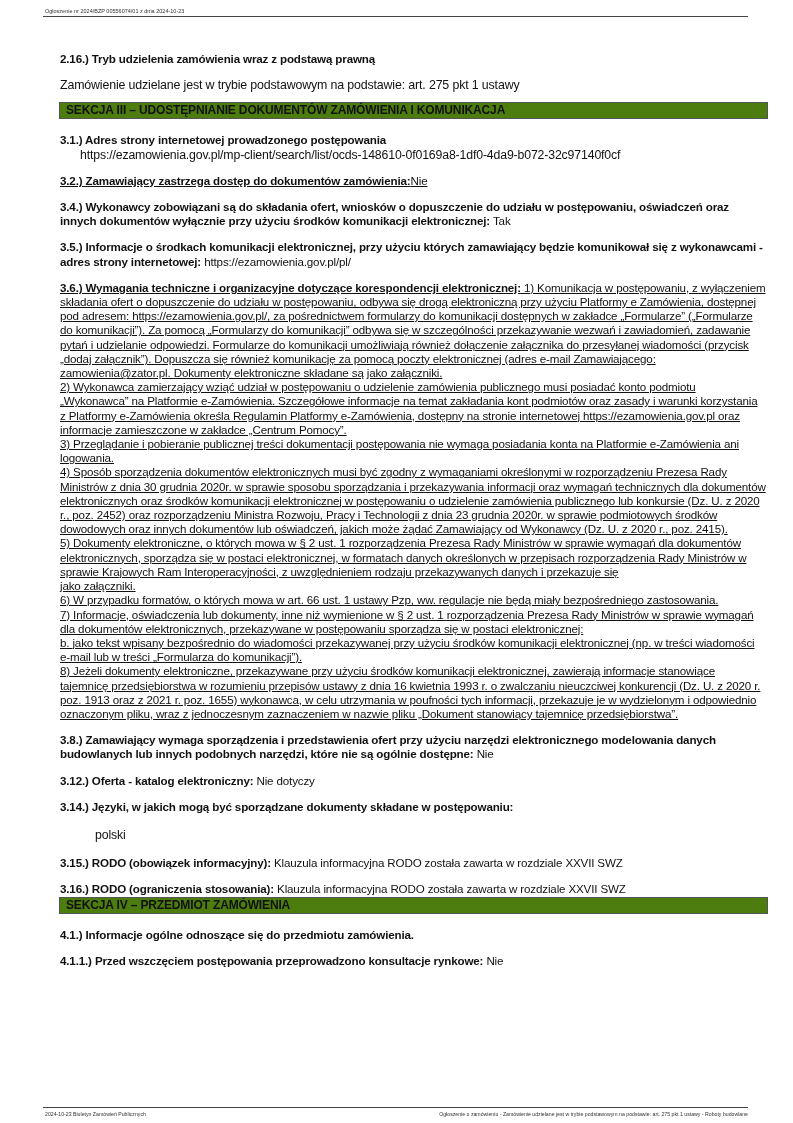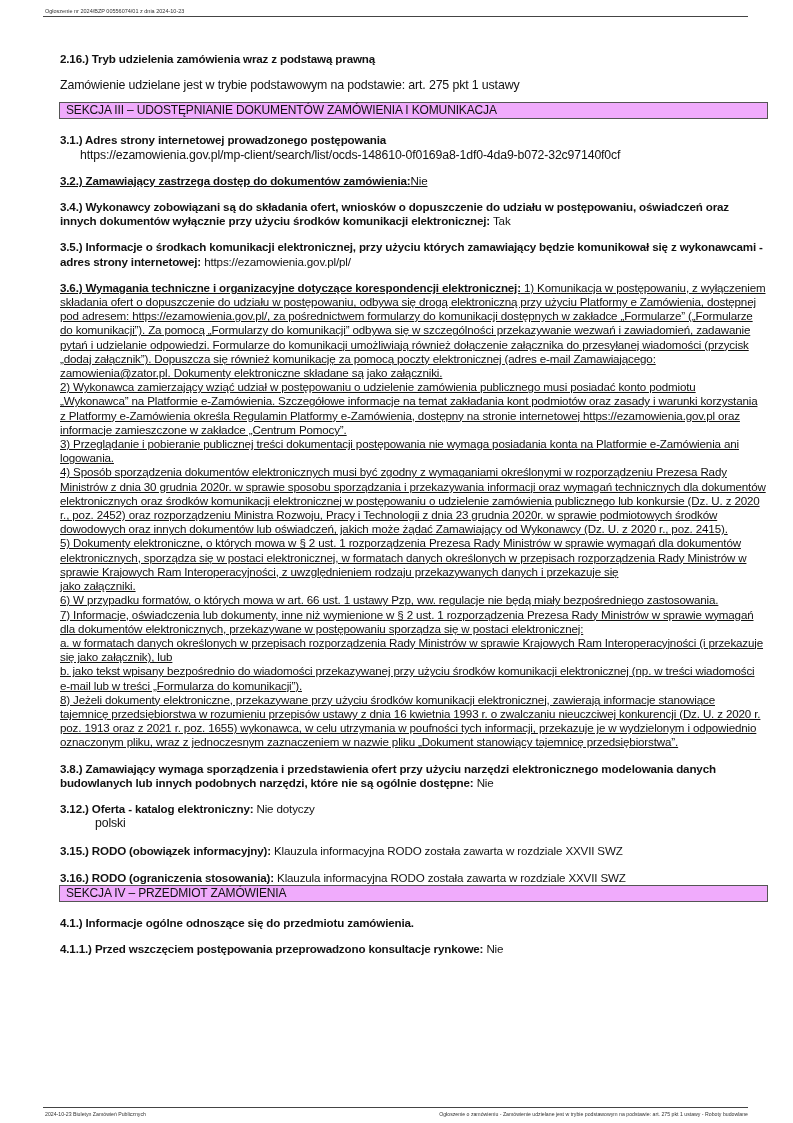--- a/index.html
+++ b/index.html
@@ -22,22 +22,22 @@
   .page-footer .fr { position: absolute; right: 0; top: 3px; white-space: nowrap; }
 
   .content {
     position: absolute; left: 60px; top: 52px; width: 706px;
     font-size: 11.6px; line-height: 14.2px; letter-spacing: -0.15px;
   }
   .content p { margin: 0; }
   b, .label { font-weight: bold; }
   .blk { margin-bottom: 9px; }
   .sec-header {
-    background: #f0abfc; border: 1px solid #555;
-    font-weight: normal; font-size: 12px; line-height: 15px;
+    background: #4d7c0f; border: 1px solid #555;
+    font-weight: bold; font-size: 12px; line-height: 15px;
     padding: 0 0 0 6px; margin: 0 -2px 14px -1px;
   }
 </style>
 </head>
 <body>
 
 <div class="page-header">
   <span>Ogłoszenie nr 2024/BZP 00556074/01 z dnia 2024-10-23</span>
 </div>
 
@@ -67,34 +67,34 @@
 
   <div class="blk" style="margin-top:12px;text-decoration:underline;">
     <p><b>3.6.) Wymagania techniczne i organizacyjne dotyczące korespondencji elektronicznej:</b> <span>1) Komunikacja w postępowaniu, z wyłączeniem składania ofert o dopuszczenie do udziału w postępowaniu, odbywa się drogą elektroniczną przy użyciu Platformy e Zamówienia, dostępnej pod adresem: https://ezamowienia.gov.pl/, za pośrednictwem formularzy do komunikacji dostępnych w zakładce „Formularze” („Formularze do komunikacji”). Za pomocą „Formularzy do komunikacji” odbywa się w szczególności przekazywanie wezwań i zawiadomień, zadawanie pytań i udzielanie odpowiedzi. Formularze do komunikacji umożliwiają również dołączenie załącznika do przesyłanej wiadomości (przycisk „dodaj załącznik”). Dopuszcza się również komunikację za pomocą poczty elektronicznej (adres e-mail Zamawiającego: zamowienia@zator.pl. Dokumenty elektroniczne składane są jako załączniki.</span></p>
     <p>2) Wykonawca zamierzający wziąć udział w postępowaniu o udzielenie zamówienia publicznego musi posiadać konto podmiotu „Wykonawca” na Platformie e-Zamówienia. Szczegółowe informacje na temat zakładania kont podmiotów oraz zasady i warunki korzystania z Platformy e-Zamówienia określa Regulamin Platformy e-Zamówienia, dostępny na stronie internetowej https://ezamowienia.gov.pl oraz informacje zamieszczone w zakładce „Centrum Pomocy”.</p>
     <p>3) Przeglądanie i pobieranie publicznej treści dokumentacji postępowania nie wymaga posiadania konta na Platformie e-Zamówienia ani logowania.</p>
     <p>4) Sposób sporządzenia dokumentów elektronicznych musi być zgodny z wymaganiami określonymi w rozporządzeniu Prezesa Rady Ministrów z dnia 30 grudnia 2020r. w sprawie sposobu sporządzania i przekazywania informacji oraz wymagań technicznych dla dokumentów elektronicznych oraz środków komunikacji elektronicznej w postępowaniu o udzielenie zamówienia publicznego lub konkursie (Dz. U. z 2020 r., poz. 2452) oraz rozporządzeniu Ministra Rozwoju, Pracy i Technologii z dnia 23 grudnia 2020r. w sprawie podmiotowych środków dowodowych oraz innych dokumentów lub oświadczeń, jakich może żądać Zamawiający od Wykonawcy (Dz. U. z 2020 r., poz. 2415).</p>
     <p>5) Dokumenty elektroniczne, o których mowa w § 2 ust. 1 rozporządzenia Prezesa Rady Ministrów w sprawie wymagań dla dokumentów elektronicznych, sporządza się w postaci elektronicznej, w formatach danych określonych w przepisach rozporządzenia Rady Ministrów w sprawie Krajowych Ram Interoperacyjności, z uwzględnieniem rodzaju przekazywanych danych i przekazuje się</p>
     <p>jako załączniki.</p>
     <p>6) W przypadku formatów, o których mowa w art. 66 ust. 1 ustawy Pzp, ww. regulacje nie będą miały bezpośredniego zastosowania.</p>
     <p>7) Informacje, oświadczenia lub dokumenty, inne niż wymienione w § 2 ust. 1 rozporządzenia Prezesa Rady Ministrów w sprawie wymagań dla dokumentów elektronicznych, przekazywane w postępowaniu sporządza się w postaci elektronicznej:</p>
-    <p>a. w formatach danych określonych w przepisach rozporządzenia Rady Ministrów w sprawie Krajowych Ram Interoperacyjności (i przekazuje się jako załącznik), lub</p>
     <p>b. jako tekst wpisany bezpośrednio do wiadomości przekazywanej przy użyciu środków komunikacji elektronicznej (np. w treści wiadomości e-mail lub w treści „Formularza do komunikacji”).</p>
     <p>8) Jeżeli dokumenty elektroniczne, przekazywane przy użyciu środków komunikacji elektronicznej, zawierają informacje stanowiące tajemnicę przedsiębiorstwa w rozumieniu przepisów ustawy z dnia 16 kwietnia 1993 r. o zwalczaniu nieuczciwej konkurencji (Dz. U. z 2020 r. poz. 1913 oraz z 2021 r. poz. 1655) wykonawca, w celu utrzymania w poufności tych informacji, przekazuje je w wydzielonym i odpowiednio oznaczonym pliku, wraz z jednoczesnym zaznaczeniem w nazwie pliku „Dokument stanowiący tajemnicę przedsiębiorstwa”.</p>
   </div>
 
   <p class="blk" style="margin-top:12px;">
     <b>3.8.) Zamawiający wymaga sporządzenia i przedstawienia ofert przy użyciu narzędzi elektronicznego modelowania danych budowlanych lub innych podobnych narzędzi, które nie są ogólnie dostępne:</b> <span>Nie</span>
   </p>
 
   <p class="blk" style="margin-top:12px;">
     <b>3.12.) Oferta - katalog elektroniczny:</b> <span>Nie dotyczy</span>
   </p>
 
-  <p class="blk" style="font-size:12.3px;padding-left:35px;">polski</p>
+  <p class="blk" style="margin-top:12px;"><b>3.14.) Języki, w jakich mogą być sporządzane dokumenty składane w postępowaniu:</b></p>
+  <p class="blk" style="margin-top:14px;font-size:12.3px;padding-left:35px;">polski</p>
 
   <p class="blk" style="margin-top:14px;">
     <b>3.15.) RODO (obowiązek informacyjny):</b> <span>Klauzula informacyjna RODO została zawarta w rozdziale XXVII SWZ</span>
   </p>
 
   <p class="blk" style="margin-top:12px;">
     <b>3.16.) RODO (ograniczenia stosowania):</b> <span>Klauzula informacyjna RODO została zawarta w rozdziale XXVII SWZ</span>
   </p>
 
   <div class="sec-header" style="margin-top:0;">SEKCJA IV – PRZEDMIOT ZAMÓWIENIA</div>

